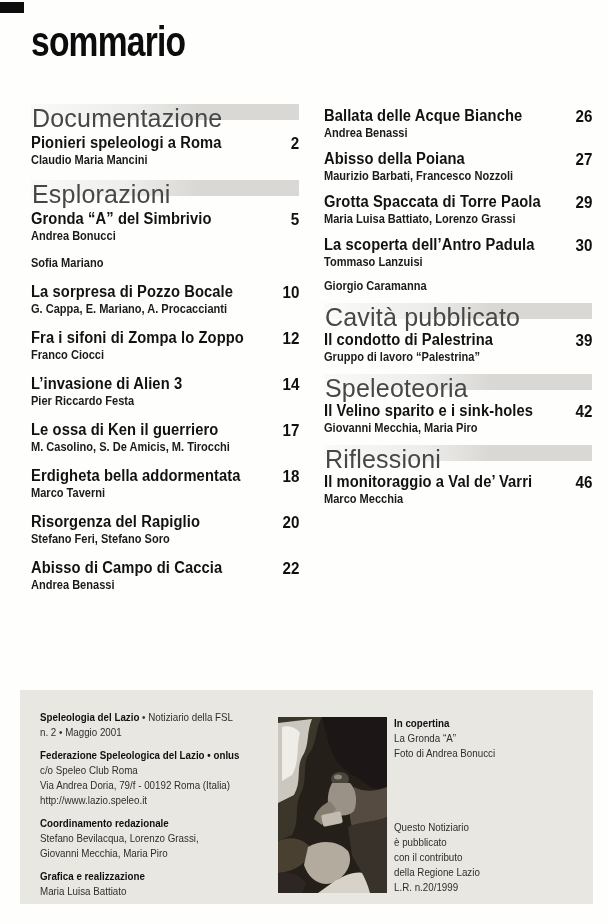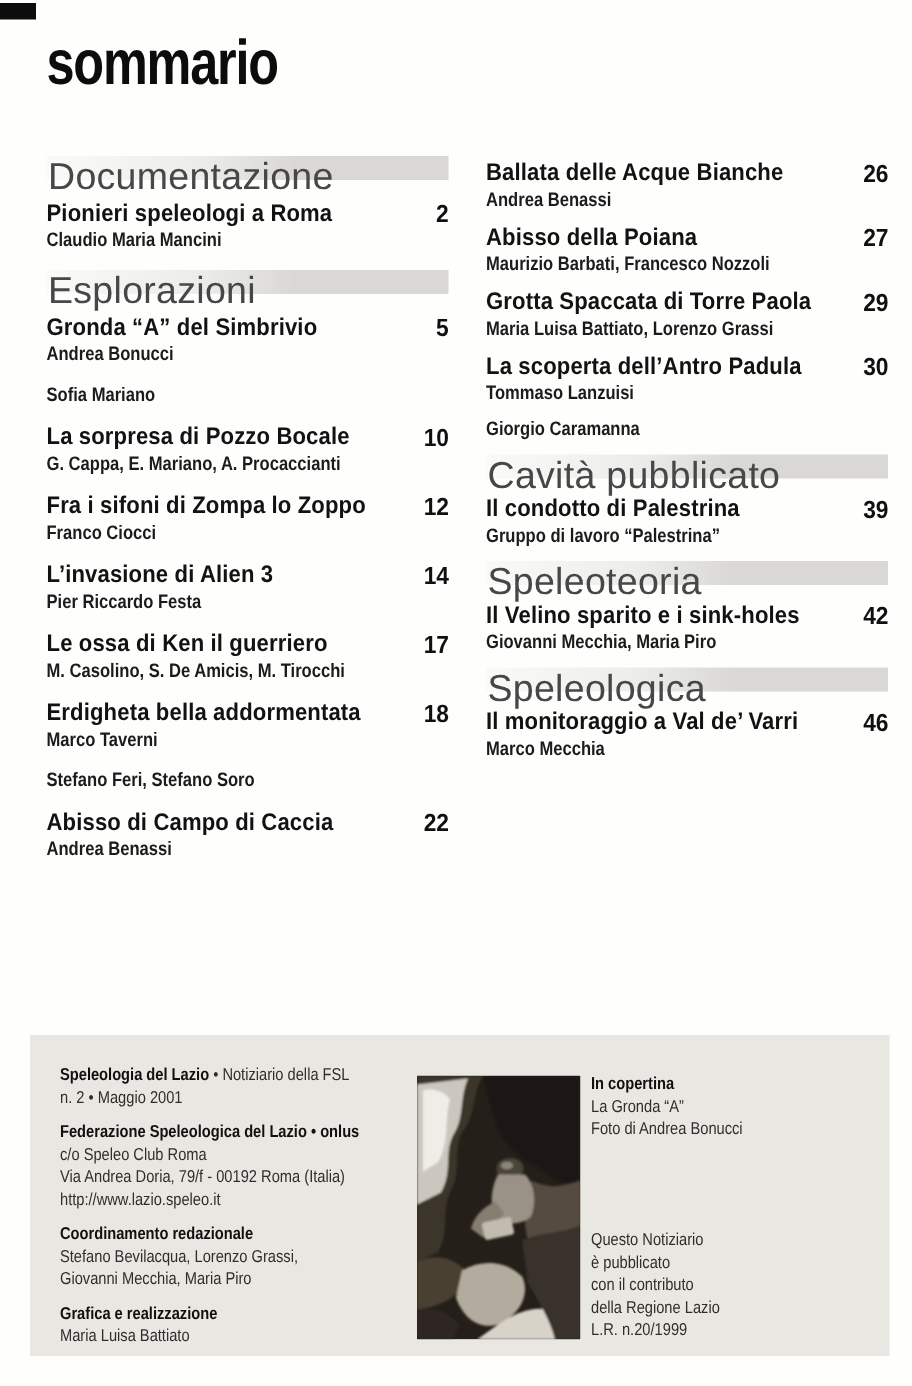--- a/index.html
+++ b/index.html
@@ -102,20 +102,21 @@
       </div>
       <div class="entry">
         <div class="entry-row"><span class="entry-title">Le ossa di Ken il guerriero</span><span class="entry-page">17</span></div>
         <div class="entry-authors">M. Casolino, S. De Amicis, M. Tirocchi</div>
       </div>
       <div class="entry">
         <div class="entry-row"><span class="entry-title">Erdigheta bella addormentata</span><span class="entry-page">18</span></div>
         <div class="entry-authors">Marco Taverni</div>
       </div>
       <div class="entry">
+        <div class="entry-row"><span class="entry-title">Risorgenza del Rapiglio</span><span class="entry-page">20</span></div>
         <div class="entry-authors">Stefano Feri, Stefano Soro</div>
       </div>
       <div class="entry">
         <div class="entry-row"><span class="entry-title">Abisso di Campo di Caccia</span><span class="entry-page">22</span></div>
         <div class="entry-authors">Andrea Benassi</div>
       </div>
     </div>
   <div class="col col-right">
       <div class="entry">
         <div class="entry-row"><span class="entry-title">Ballata delle Acque Bianche</span><span class="entry-page">26</span></div>
@@ -139,21 +140,21 @@
       <div class="section-head"><span class="section-label">Cavità pubblicato</span></div>
       <div class="entry">
         <div class="entry-row"><span class="entry-title">Il condotto di Palestrina</span><span class="entry-page">39</span></div>
         <div class="entry-authors">Gruppo di lavoro “Palestrina”</div>
       </div>
       <div class="section-head"><span class="section-label">Speleoteoria</span></div>
       <div class="entry">
         <div class="entry-row"><span class="entry-title">Il Velino sparito e i sink-holes</span><span class="entry-page">42</span></div>
         <div class="entry-authors">Giovanni Mecchia, Maria Piro</div>
       </div>
-      <div class="section-head"><span class="section-label">Speleologica</span></div>
+      <div class="section-head"><span class="section-label">Riflessioni</span></div>
       <div class="entry">
         <div class="entry-row"><span class="entry-title">Il monitoraggio a Val de’ Varri</span><span class="entry-page">46</span></div>
         <div class="entry-authors">Marco Mecchia</div>
       </div>
     </div>
 
   <div class="footer">
 
     <div class="f-left f-text">
       <div class="f-block">

